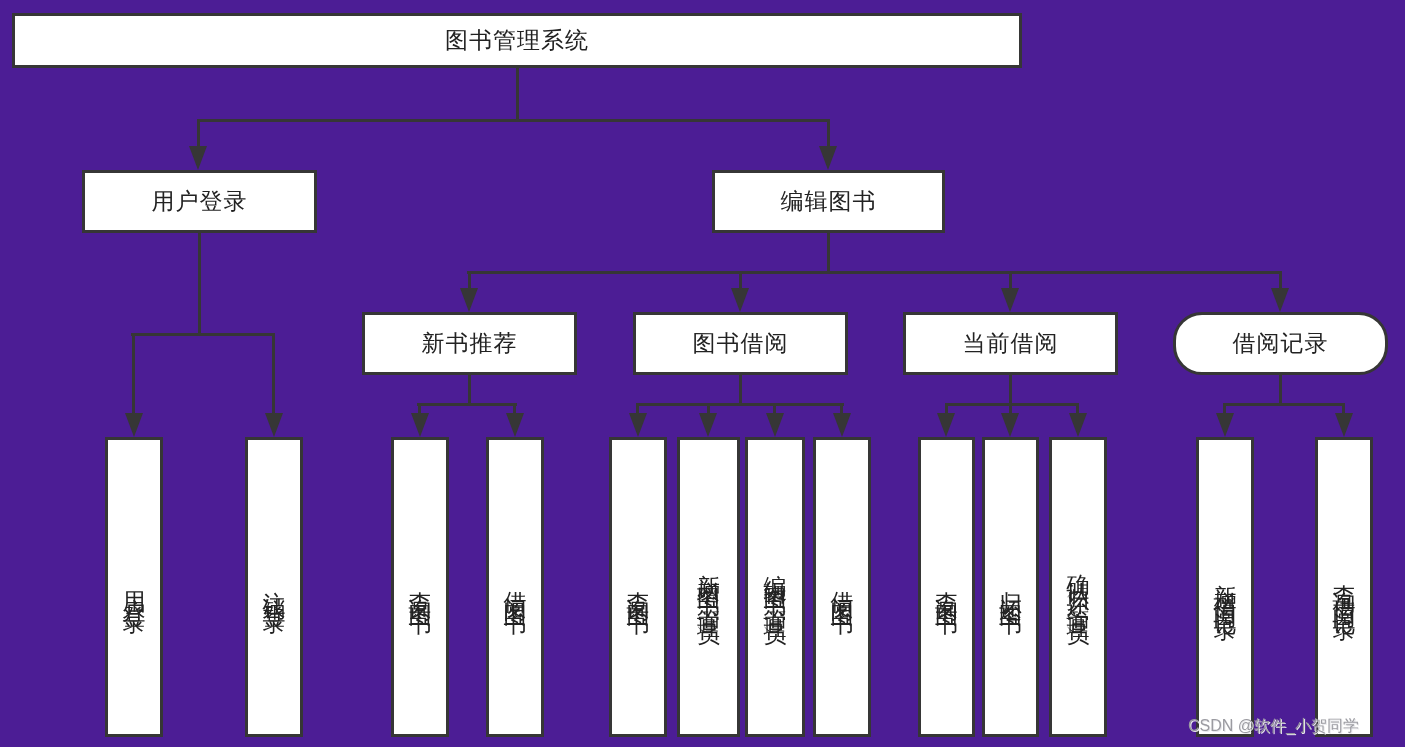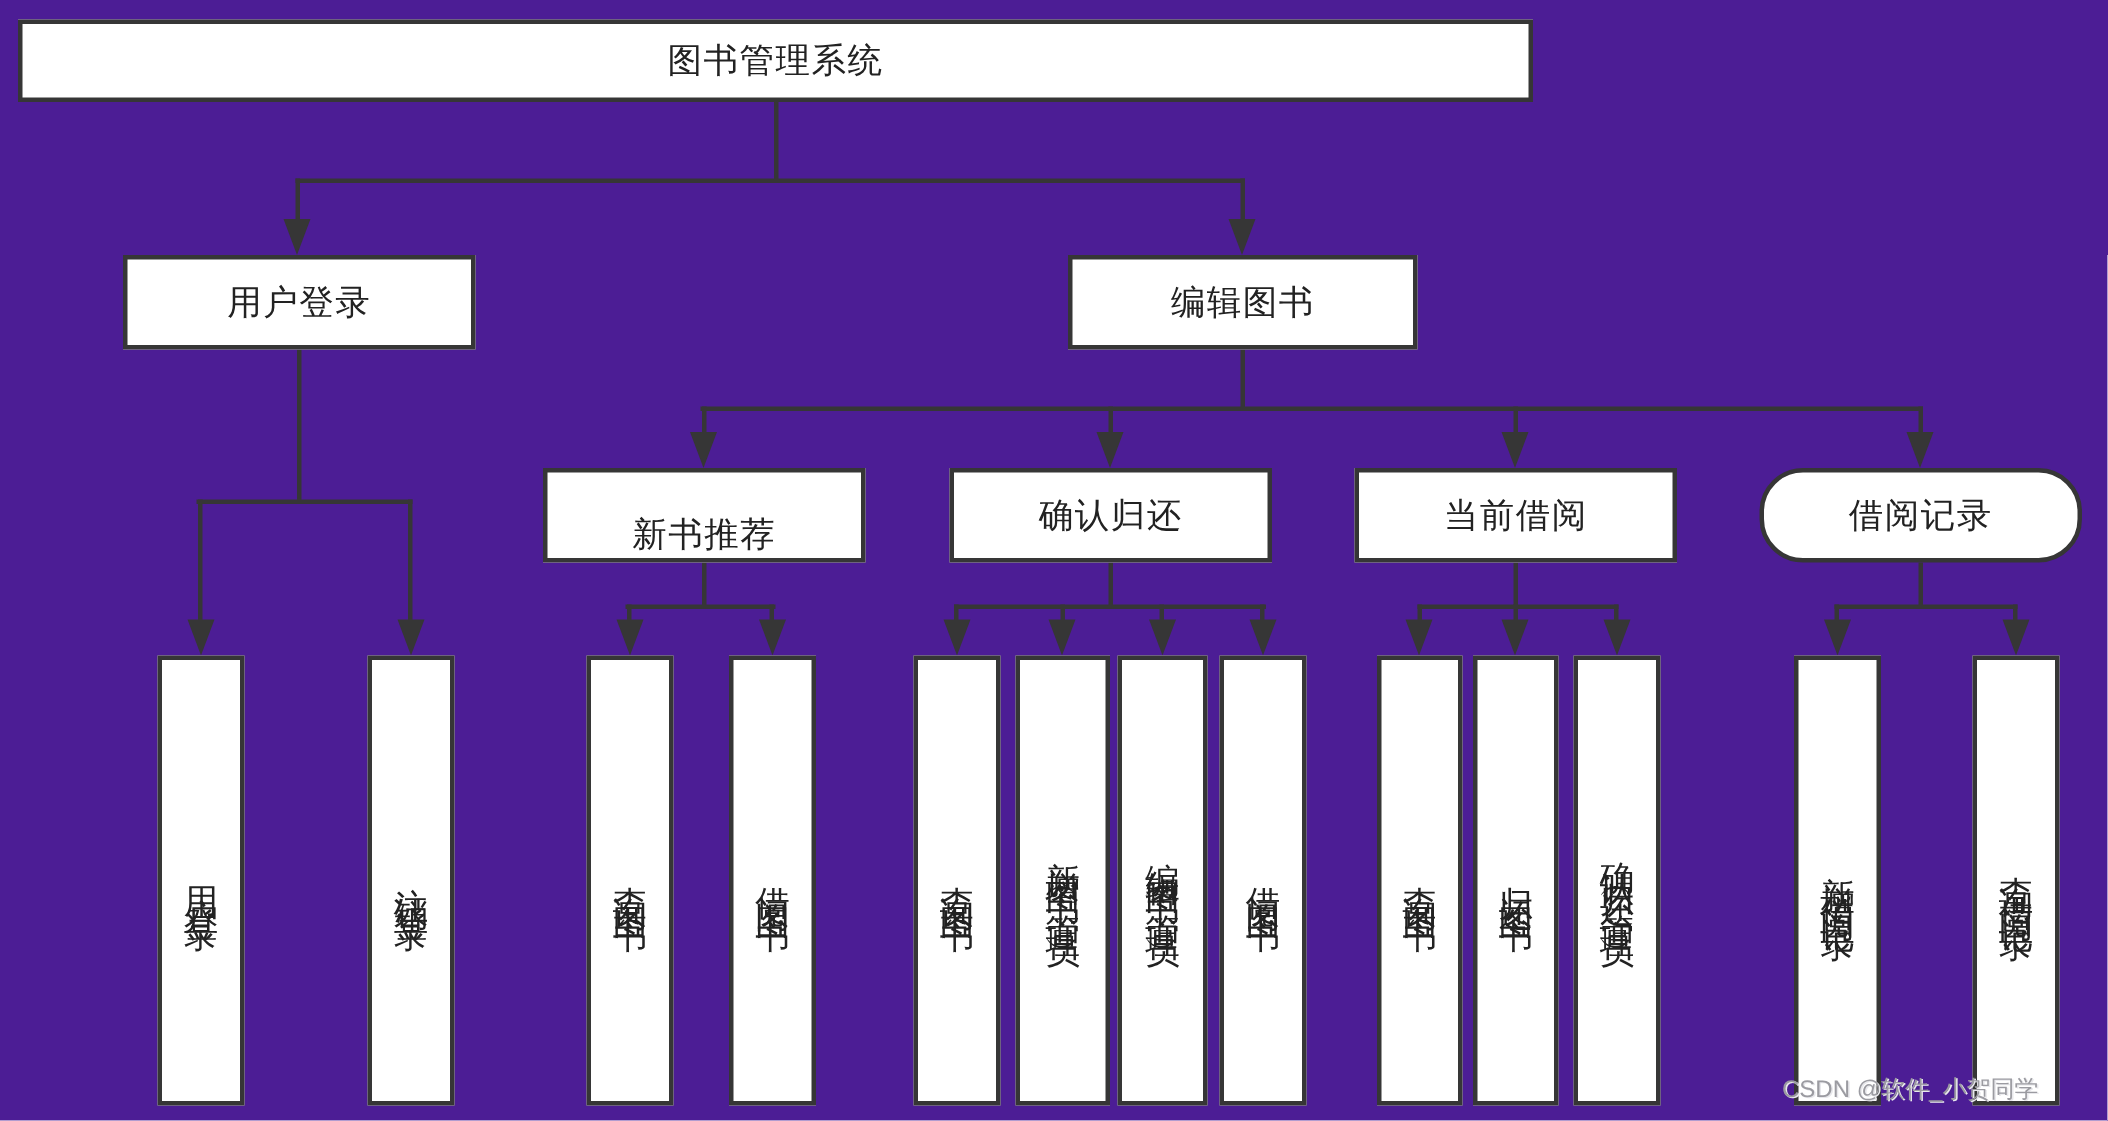--- a/index.html
+++ b/index.html
@@ -96,25 +96,25 @@
   <div class="line" style="left:467px; top:271px; width:815px; height:3px;"></div>
   <div class="line" style="left:468px; top:271px; width:3px; height:21px;"></div>
   <div class="line" style="left:739px; top:271px; width:3px; height:21px;"></div>
   <div class="line" style="left:1009px; top:271px; width:3px; height:21px;"></div>
   <div class="line" style="left:1279px; top:271px; width:3px; height:21px;"></div>
   <div class="arrow" style="left:460px; top:288px;"></div>
   <div class="arrow" style="left:731px; top:288px;"></div>
   <div class="arrow" style="left:1001px; top:288px;"></div>
   <div class="arrow" style="left:1271px; top:288px;"></div>
 
-  <div class="node" style="left:362px; top:312px; width:215px; height:63px;align-items:flex-end;">
+  <div class="node" style="left:362px; top:312px; width:215px; height:63px;">
     <span class="hlabel">新书推荐</span>
   </div>
   <div class="node" style="left:633px; top:312px; width:215px; height:63px;">
-    <span class="hlabel">确认归还</span>
+    <span class="hlabel">图书借阅</span>
   </div>
   <div class="node" style="left:903px; top:312px; width:215px; height:63px;">
     <span class="hlabel">当前借阅</span>
   </div>
   <div class="node" style="left:1173px; top:312px; width:215px; height:63px;border-radius:29px;">
     <span class="hlabel">借阅记录</span>
   </div>
 
   <div class="line" style="left:468px; top:375px; width:3px; height:31px;"></div>
   <div class="line" style="left:417px; top:403px; width:100px; height:3px;"></div>

